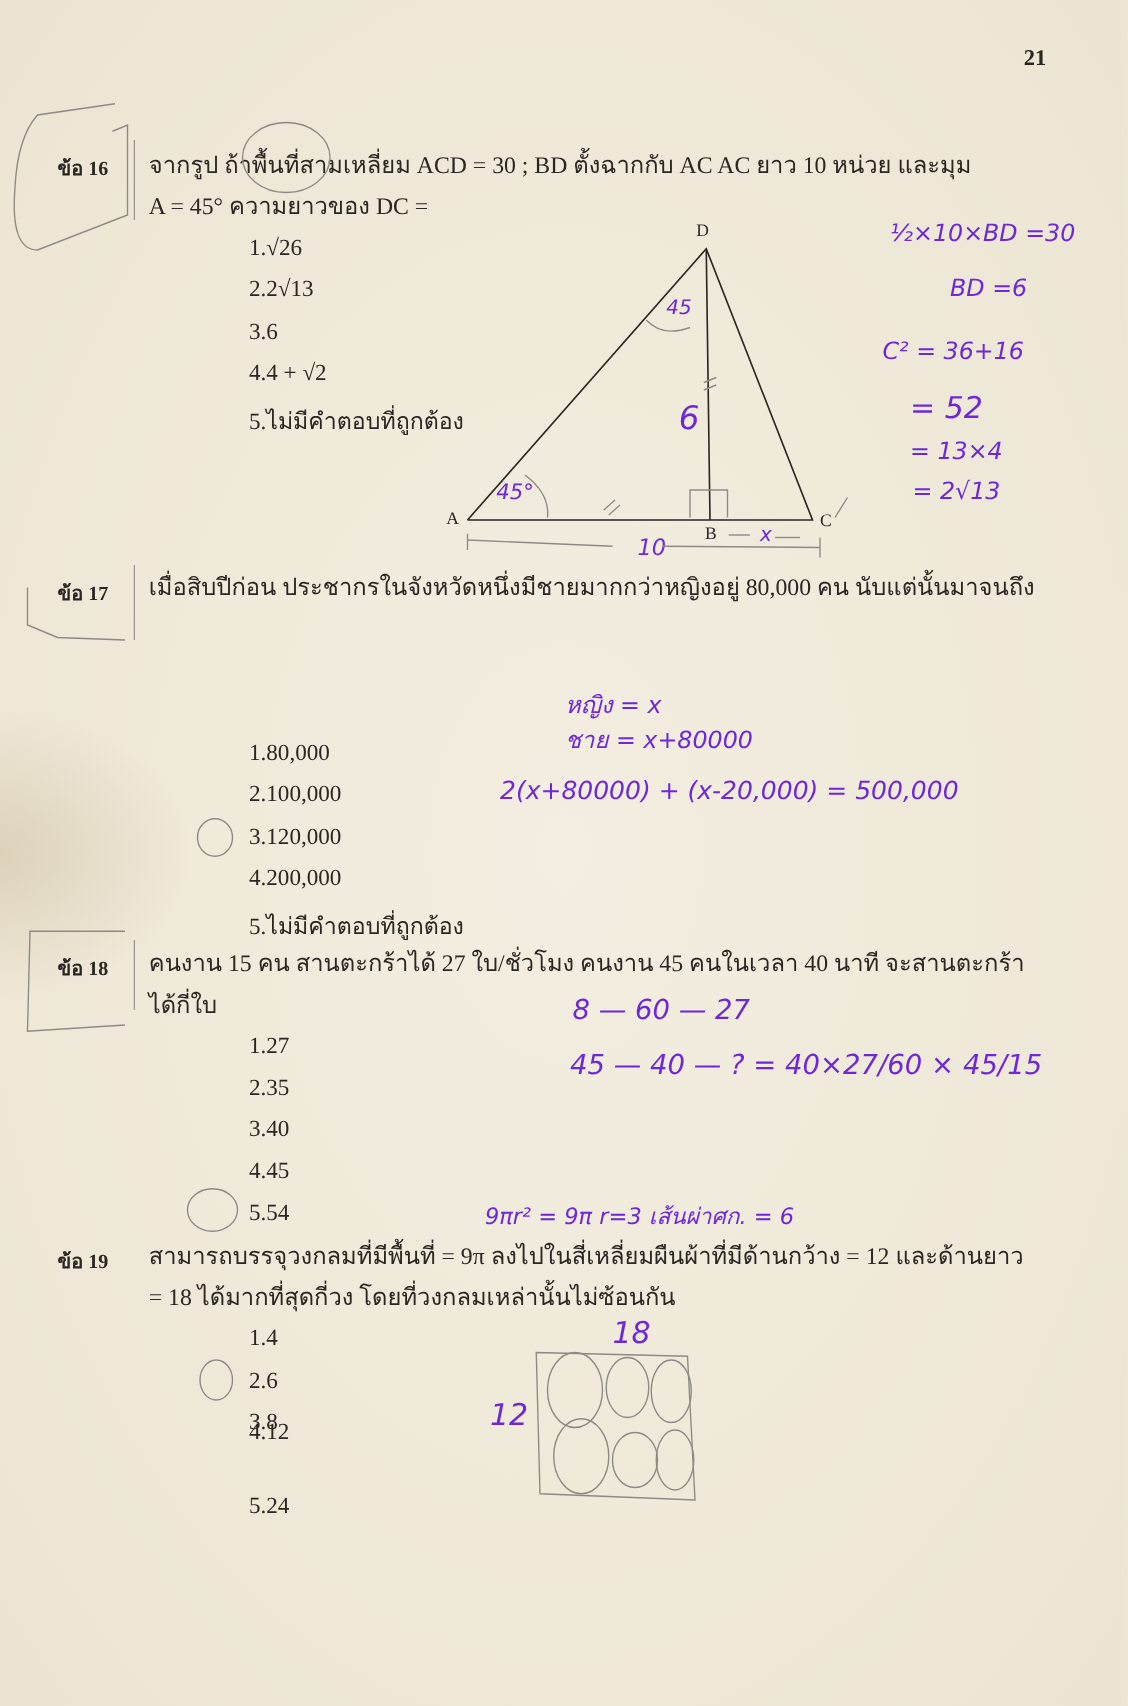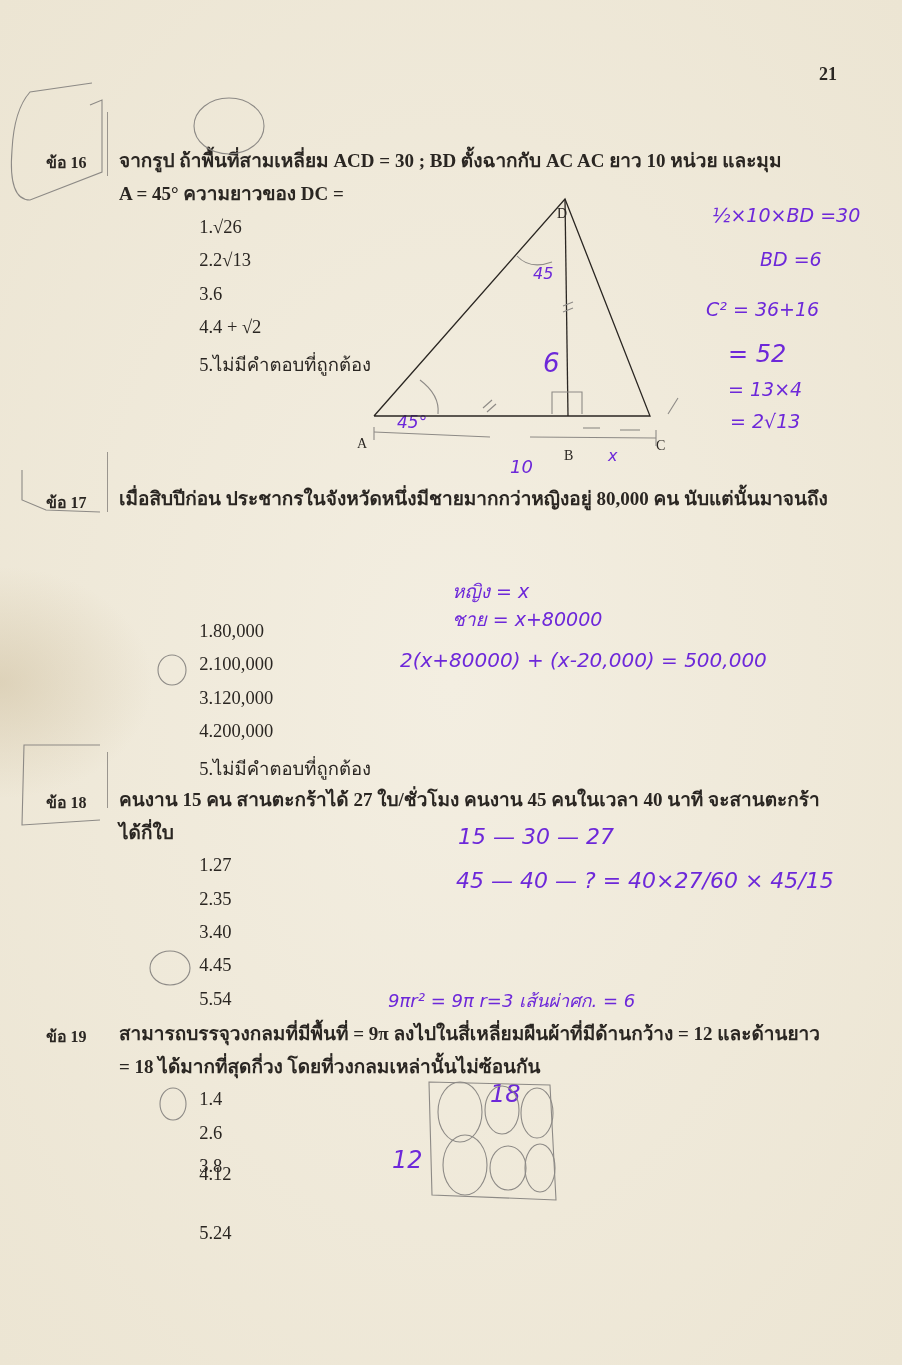--- a/index.html
+++ b/index.html
@@ -5,25 +5,25 @@
   html, body { margin: 0; padding: 0; }
   body {
     width: 902px; height: 1365px; position: relative; overflow: hidden;
     background: #efe9da;
     background-image:
       radial-gradient(ellipse at 0% 50%, rgba(190,170,130,0.35), rgba(0,0,0,0) 12%),
       radial-gradient(ellipse at 50% 50%, #f3eee1 0%, #ece5d3 100%);
     font-family: "Liberation Serif", "DejaVu Serif", serif;
     color: #2a2622;
   }
-  .abs { position: absolute; margin-top: 28px; }
+  .abs { position: absolute; }
   .page-num { left: 819px; top: 36px; font-size: 18px; font-weight: bold; }
   .q-label { font-weight: bold; font-size: 16px; left: 46px; }
   .q-text { left: 119px; width: 720px; font-size: 19px; line-height: 33px; text-align: justify; }
-  .q-text .indent { display:block;font-weight:bold; }
+  .q-text .indent { display:block; }
   .choice { left: 166px; font-size: 18.5px; text-align: right; }
   .choice .num { display: inline-block; width: 47px; }
   .pencil { color: #6d28d9; font-family: "DejaVu Sans", sans-serif; font-size: 19px; font-style: italic; }
   .vbar { position: absolute; width: 1px; background: #9a958e; }
   svg.overlay { position: absolute; left: 0; top: 0; pointer-events: none; }
 </style>
 </head>
 <body>
 
 <div class="abs page-num">21</div>
@@ -78,21 +78,21 @@
 <div class="abs q-text" style="top:755px">
   <span class="indent">คนงาน 15 คน สานตะกร้าได้ 27 ใบ/ชั่วโมง คนงาน 45 คนในเวลา 40 นาที จะสานตะกร้า</span>
   <span class="indent">ได้กี่ใบ</span>
 </div>
 <div class="abs choice" style="top:827px"><span class="num">1.</span><span>27</span></div>
 <div class="abs choice" style="top:861px"><span class="num">2.</span><span>35</span></div>
 <div class="abs choice" style="top:894px"><span class="num">3.</span><span>40</span></div>
 <div class="abs choice" style="top:927px"><span class="num">4.</span><span>45</span></div>
 <div class="abs choice" style="top:961px"><span class="num">5.</span><span>54</span></div>
 
-<div class="abs pencil" style="left:458px; top:796px; font-size:22px">15 — 30 — 27</div>
+<div class="abs pencil" style="left:458px; top:796px; font-size:22px">8 — 60 — 27</div>
 <div class="abs pencil" style="left:456px; top:840px; font-size:22px">45 — 40 — ? = 40×27/60 × 45/15</div>
 <div class="abs pencil" style="left:388px; top:958px; font-size:18px">9πr² = 9π   r=3   เส้นผ่าศก. = 6</div>
 
 <div class="abs q-label" style="top:996px">ข้อ 19</div>
 <div class="abs q-text" style="top:989px">
   <span class="indent">สามารถบรรจุวงกลมที่มีพื้นที่ = 9π ลงไปในสี่เหลี่ยมผืนผ้าที่มีด้านกว้าง = 12 และด้านยาว</span>
   <span class="indent">= 18 ได้มากที่สุดกี่วง โดยที่วงกลมเหล่านั้นไม่ซ้อนกัน</span>
 </div>
 <div class="abs choice" style="top:1061px"><span class="num">1.</span><span>4</span></div>
 <div class="abs choice" style="top:1095px"><span class="num">2.</span><span>6</span></div>

